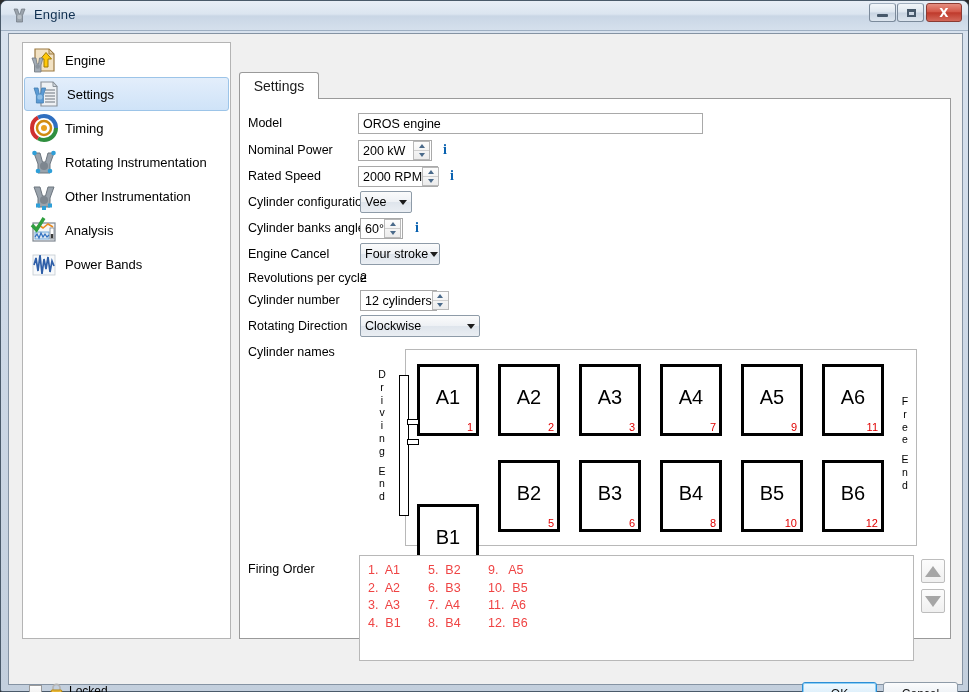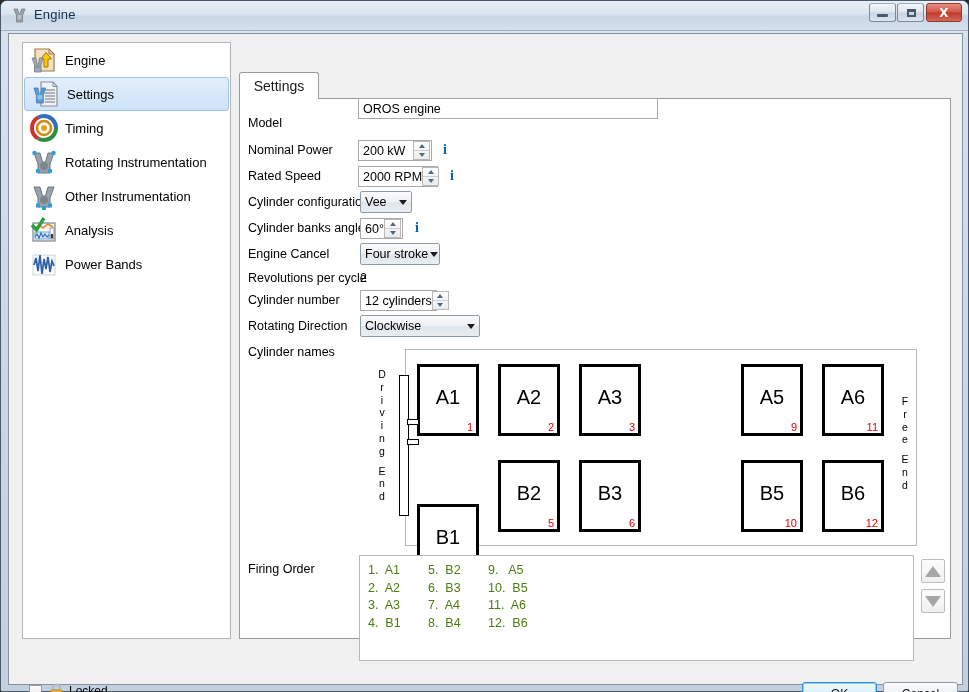--- a/index.html
+++ b/index.html
@@ -273,21 +273,21 @@
   
   #firing-box {
     position: absolute;
     left: 350px; top: 521px;
     width: 555px; height: 106px;
     border: 1px solid #b8b8b8;
     background: #fff;
   }
   .fo-col {
     position: absolute; top: 6px;
-    font-size: 12.5px; color: #4d7c0f;
+    font-size: 12.5px; color: #ef4444;
     line-height: 17.5px;
   }
   .fo-col div { white-space: pre; }
 
   .arrowbtn {
     position: absolute;
     width: 24px; height: 24px;
     border: 1px solid #bdbdbd;
     border-radius: 2px;
     background: linear-gradient(to bottom,#fcfcfc,#f0f0f0);
@@ -469,21 +469,21 @@
 
     <div id="tabstrip">
       <div id="tab-settings">Settings</div>
     </div>
 
     <div id="tabpanel"></div>
 
     <div class="frow" style="left:239px; top:82px;">
       <div class="flabel">Model</div>
     </div>
-    <div class="textinput" style="position:absolute; left:349px; top:64px; width:300px;">OROS engine</div>
+    <div class="textinput" style="position:absolute; left:349px; top:79px; width:345px;">OROS engine</div>
 
     <div class="frow" style="left:239px; top:109px;">
       <div class="flabel">Nominal Power</div>
     </div>
     <div class="spin" style="position:absolute; left:349px; top:106px; width:74px;">
       <div class="sval">200 kW</div>
       <div class="sbtns">
         <div class="sbtn">
             <div class="tri-up"></div>
           </div>
@@ -587,40 +587,48 @@
         <div class="cnum">1</div>
       </div>
       <div class="cyl" style="left:92px;  top:14px;">
         <div class="cname">A2</div>
         <div class="cnum">2</div>
       </div>
       <div class="cyl" style="left:173px; top:14px;">
         <div class="cname">A3</div>
         <div class="cnum">3</div>
       </div>
+      <div class="cyl" style="left:254px; top:14px;">
+        <div class="cname">A4</div>
+        <div class="cnum">7</div>
+      </div>
       <div class="cyl" style="left:335px; top:14px;">
         <div class="cname">A5</div>
         <div class="cnum">9</div>
       </div>
       <div class="cyl" style="left:416px; top:14px;">
         <div class="cname">A6</div>
         <div class="cnum">11</div>
       </div>
 
       <div class="cyl" style="left:11px;  top:110px;margin-top:44px;">
         <div class="cname">B1</div>
         <div class="cnum">4</div>
       </div>
       <div class="cyl" style="left:92px;  top:110px;">
         <div class="cname">B2</div>
         <div class="cnum">5</div>
       </div>
       <div class="cyl" style="left:173px; top:110px;">
         <div class="cname">B3</div>
         <div class="cnum">6</div>
+      </div>
+      <div class="cyl" style="left:254px; top:110px;">
+        <div class="cname">B4</div>
+        <div class="cnum">8</div>
       </div>
       <div class="cyl" style="left:335px; top:110px;">
         <div class="cname">B5</div>
         <div class="cnum">10</div>
       </div>
       <div class="cyl" style="left:416px; top:110px;">
         <div class="cname">B6</div>
         <div class="cnum">12</div>
       </div>
 

